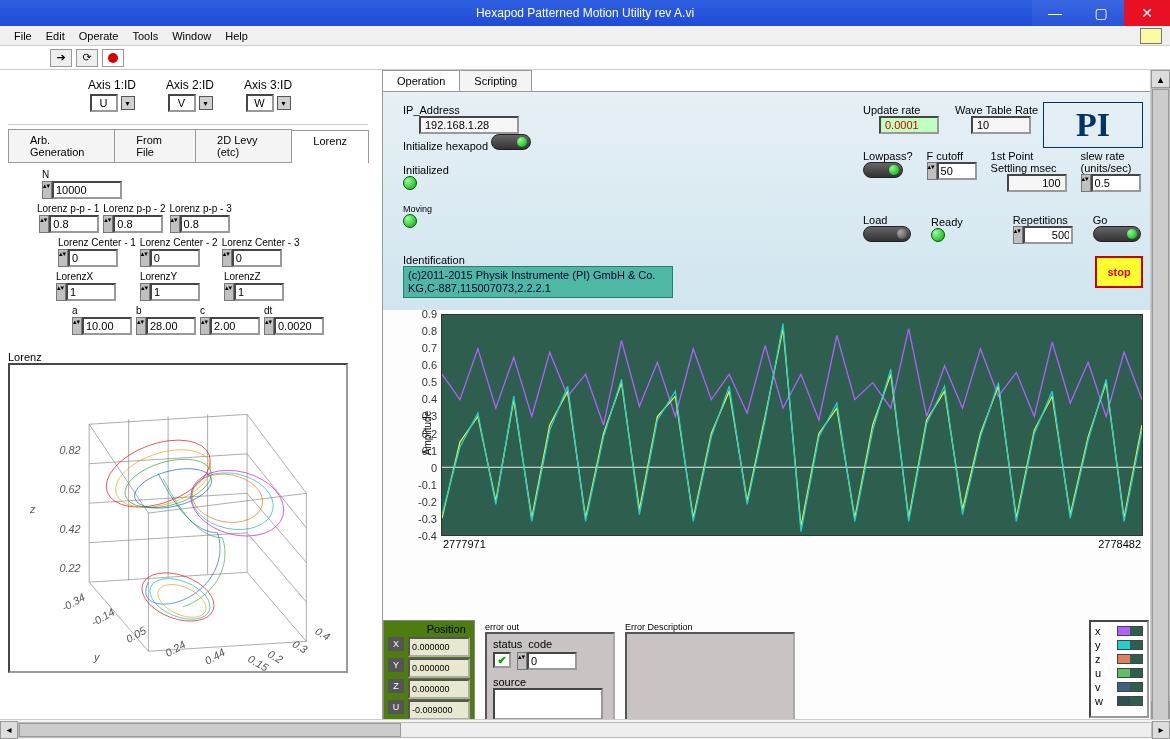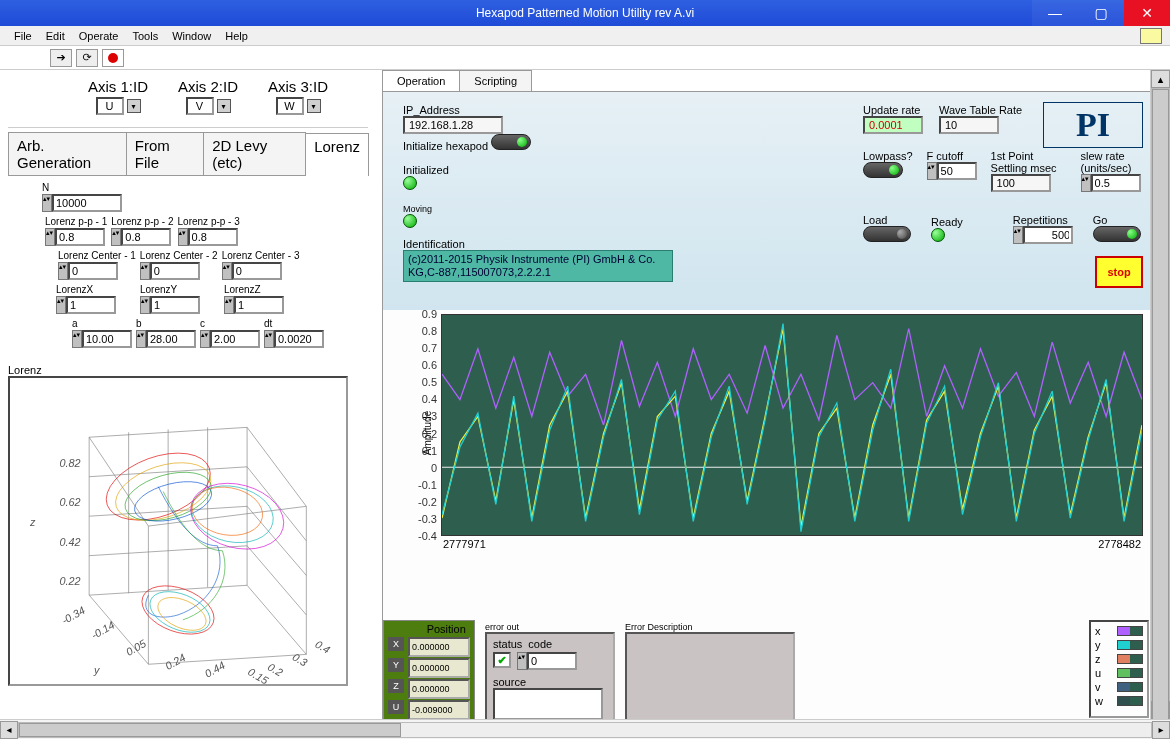--- a/index.html
+++ b/index.html
@@ -18,27 +18,27 @@
 
   .toolbar { height:24px; border-bottom:1px solid #ccc; padding:2px 50px; display:flex; gap:4px; align-items:center;}
   .toolbar .tbtn { width:22px; height:18px; border:1px solid #999; background:#eee; cursor:pointer; display:flex; align-items:center; justify-content:center; }
 
   .content { position:absolute; top:70px; left:0; right:0; bottom:44px; }
 
   
   .leftpanel { position:absolute; left:8px; top:0; width:360px; }
   .axis-row { display:flex; gap:30px; padding:8px 40px 12px 80px; border-bottom:1px solid #ccc; margin-bottom:4px;}
   .axis-col { display:flex; flex-direction:column; align-items:center; gap:2px;}
-  .axis-col label { font-size:15px; }
+  .axis-col label { font-size:12px; }
   .combo { display:flex; align-items:center; }
   .combo input { width:28px; height:18px; border:2px inset #999; background:#fff; text-align:center; }
   .combo .drop { width:14px; height:14px; border:1px solid #555; background:#d0d0d0; font-size:8px; display:flex; align-items:center; justify-content:center; cursor:pointer; margin-left:3px;}
 
   .tabs2 { display:flex; border-bottom:1px solid #999; margin-top:4px;}
-  .tabs2 .tab { padding:4px 8px; border:1px solid #999; border-bottom:none; background:#f4f4f4; cursor:pointer; font-size:15px; margin-right:-1px;}
+  .tabs2 .tab { padding:4px 21px; border:1px solid #999; border-bottom:none; background:#f4f4f4; cursor:pointer; font-size:11px; margin-right:-1px;}
   .tabs2 .tab.active { background:#fff; position:relative; top:1px; }
 
   .lorenz-params { padding:6px 4px; }
   .prow { display:flex; gap:4px; margin-bottom:4px;}
   .pcol { display:flex; flex-direction:column; align-items:flex-start; }
   .pcol label { font-size:10px; white-space:nowrap; margin-bottom:1px;}
   .numctrl { display:flex; align-items:center; }
   .numctrl .spin { width:10px; height:18px; background:#c0c0c0; border:1px solid #777; font-size:7px; display:flex; flex-direction:column; cursor:pointer; }
   .numctrl input { width:50px; height:18px; border:2px inset #999; background:#fff; padding:0 2px; }
   .numctrl.wide input { width:70px; }
@@ -49,21 +49,21 @@
 
   
   .rightpanel { position:absolute; left:382px; top:0; right:10px; bottom:0; }
   .tabs1 { display:flex; }
   .tabs1 .tab { padding:4px 14px; border:1px solid #999; border-bottom:none; background:#f4f4f4; cursor:pointer; margin-right:-1px; }
   .tabs1 .tab.active { background:#fff; }
   .op-area { border:1px solid #999; background:#fdfdfd; padding:0; height:640px; overflow:hidden; position:relative;}
 
   .op-top { background:linear-gradient(to bottom,#e6f0f5,#d0e5ef); padding:12px 12px 10px 20px; position:relative; min-height:218px;}
   .pi-logo { position:absolute; right:16px; top:10px; width:100px; height:46px; border:1px solid #003366; font-size:34px; font-weight:bold; color:#003366; font-family:Georgia,serif; display:flex; align-items:center; justify-content:center; }
-  .txtfield { border:2px inset #999; background:#f6f6f6; padding:6px 4px; height:18px; display:flex; align-items:center; width:100px; }
+  .txtfield { border:2px inset #999; background:#f6f6f6; padding:6px 4px; height:18px; display:flex; align-items:center; width:100px;margin-left:16px; }
   .slideind { width:40px; height:16px; border-radius:8px; background:linear-gradient(to bottom,#666,#333); border:1px solid #222; display:inline-block; position:relative; cursor:pointer; }
   .slideind.green::after { content:''; position:absolute; right:3px; top:2px; width:10px; height:10px; border-radius:50%; background:radial-gradient(circle at 30% 30%,#8f8,#0a0); }
   .slideind.dark::after { content:''; position:absolute; right:3px; top:2px; width:10px; height:10px; border-radius:50%; background:radial-gradient(circle at 30% 30%,#aaa,#444); }
   .led { width:14px; height:14px; border-radius:50%; background:radial-gradient(circle at 30% 30%,#9f9,#0a0); border:1px solid #050; display:inline-block; }
 
   .stopbtn { width:48px; height:32px; background:#ffff30; border:2px solid #cc0000; color:#d00; font-weight:bold; cursor:pointer; position:absolute; right:16px; top:164px; }
 
   .ident-box { width:270px; height:32px; background:#4fb8a5; border:1px solid #2a7e6f; font-size:10px; color:#003; padding:2px 4px; line-height:1.2;}
 
   
@@ -172,21 +172,21 @@
             <div class="pcol" style="margin-left:30px;">
               <label>N</label>
               <div class="numctrl wide">
                 <div class="spin">▴▾</div>
                 <input value="10000" style="">
               </div>
             </div>
           </div>
 
         <div class="prow">
-          <div class="pcol" style="margin-left:33px;">
+          <div class="pcol" style="margin-left:25px;align-items:flex-end;">
               <label>Lorenz p-p - 1</label>
               <div class="numctrl">
                 <div class="spin">▴▾</div>
                 <input value="0.8" style="">
               </div>
             </div>
           <div class="pcol">
               <label>Lorenz p-p - 2</label>
               <div class="numctrl">
                 <div class="spin">▴▾</div>
@@ -342,39 +342,39 @@
           <div style="display:flex; gap:50px;">
             <div>
               <label>IP_Address</label>
               <div class="txtfield">
                   <span>192.168.1.28</span>
                 </div>
               <label style="margin-top:2px;">Initialize hexapod</label>
               <div class="slideind green"></div>
               <div style="margin-top:12px;"><label>Initialized</label><br><span class="led"></span></div>
               <div style="margin-top:10px;"><label style="font-size:9px;">Moving</label><br><span class="led"></span></div>
-              <div style="margin-top:8px;"><label>Identification</label><div class="ident-box"><span>(c)2011-2015 Physik Instrumente (PI) GmbH &amp; Co. KG,C-887,115007073,2.2.2.1</span></div></div>
+              <div style="margin-top:24px;"><label>Identification</label><div class="ident-box"><span>(c)2011-2015 Physik Instrumente (PI) GmbH &amp; Co. KG,C-887,115007073,2.2.2.1</span></div></div>
             </div>
 
             <div style="margin-left:140px;">
               <div style="display:flex; gap:16px;">
                 <div><label>Update rate</label><div class="txtfield" style="width:60px;background:#c0ffc0;color:#c00;">
                       <span>0.0001</span>
                     </div></div>
                 <div><label>Wave Table Rate</label><div class="txtfield" style="width:60px;">
                       <span>10</span>
                     </div></div>
               </div>
               <div style="display:flex; gap:14px; margin-top:16px;">
                 <div><label>Lowpass?</label><br><div class="slideind green"></div></div>
                 <div><label>F cutoff</label><div class="numctrl">
                       <div class="spin">▴▾</div>
                       <input style="width: 40px;" value="50">
                     </div></div>
-                <div><label>1st Point Settling msec</label><div class="txtfield" style="width:60px;">
+                <div><label>1st Point Settling msec</label><div class="txtfield" style="width:60px;justify-content:flex-end;">
                       <span>100</span>
                     </div></div>
                 <div><label>slew rate (units/sec)</label><div class="numctrl">
                       <div class="spin">▴▾</div>
                       <input style="width: 50px;" value="0.5">
                     </div></div>
               </div>
               <div style="display:flex; gap:20px; margin-top:22px; align-items:flex-end;">
                 <div><label>Load</label><br><div class="slideind dark" style="width:48px;"></div></div>
                 <div><label>Ready</label><br><span class="led"></span></div>

